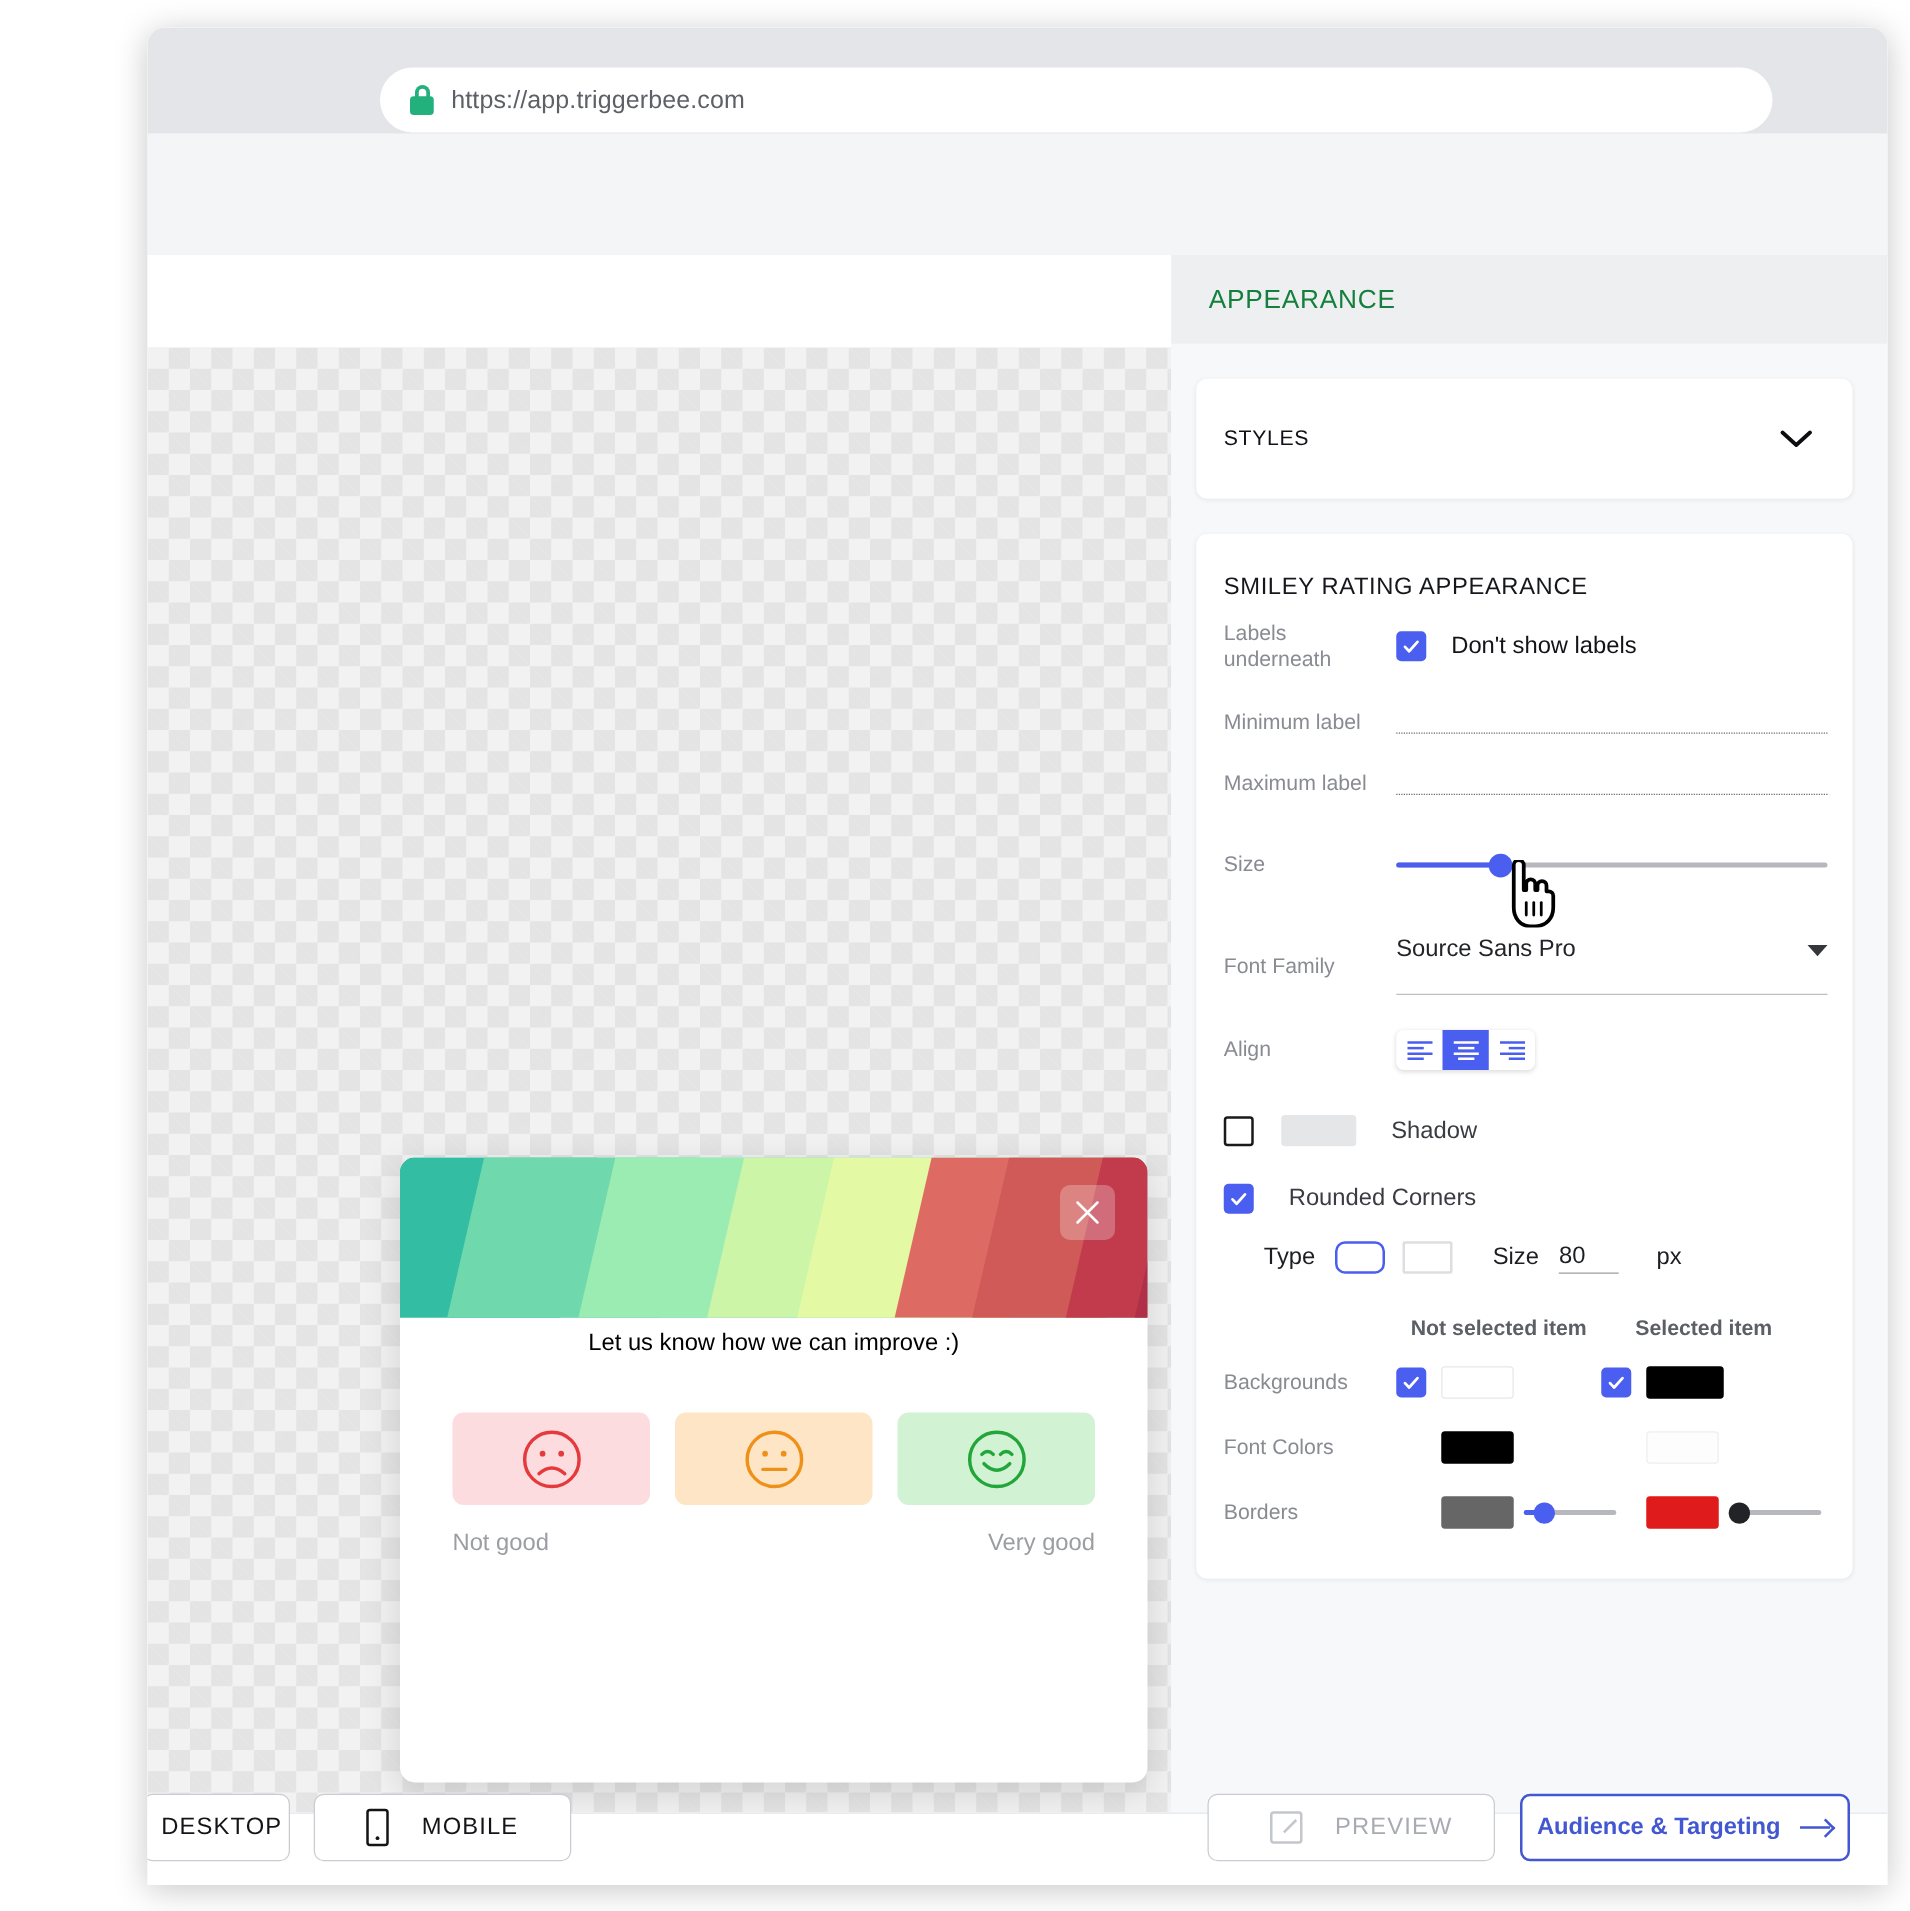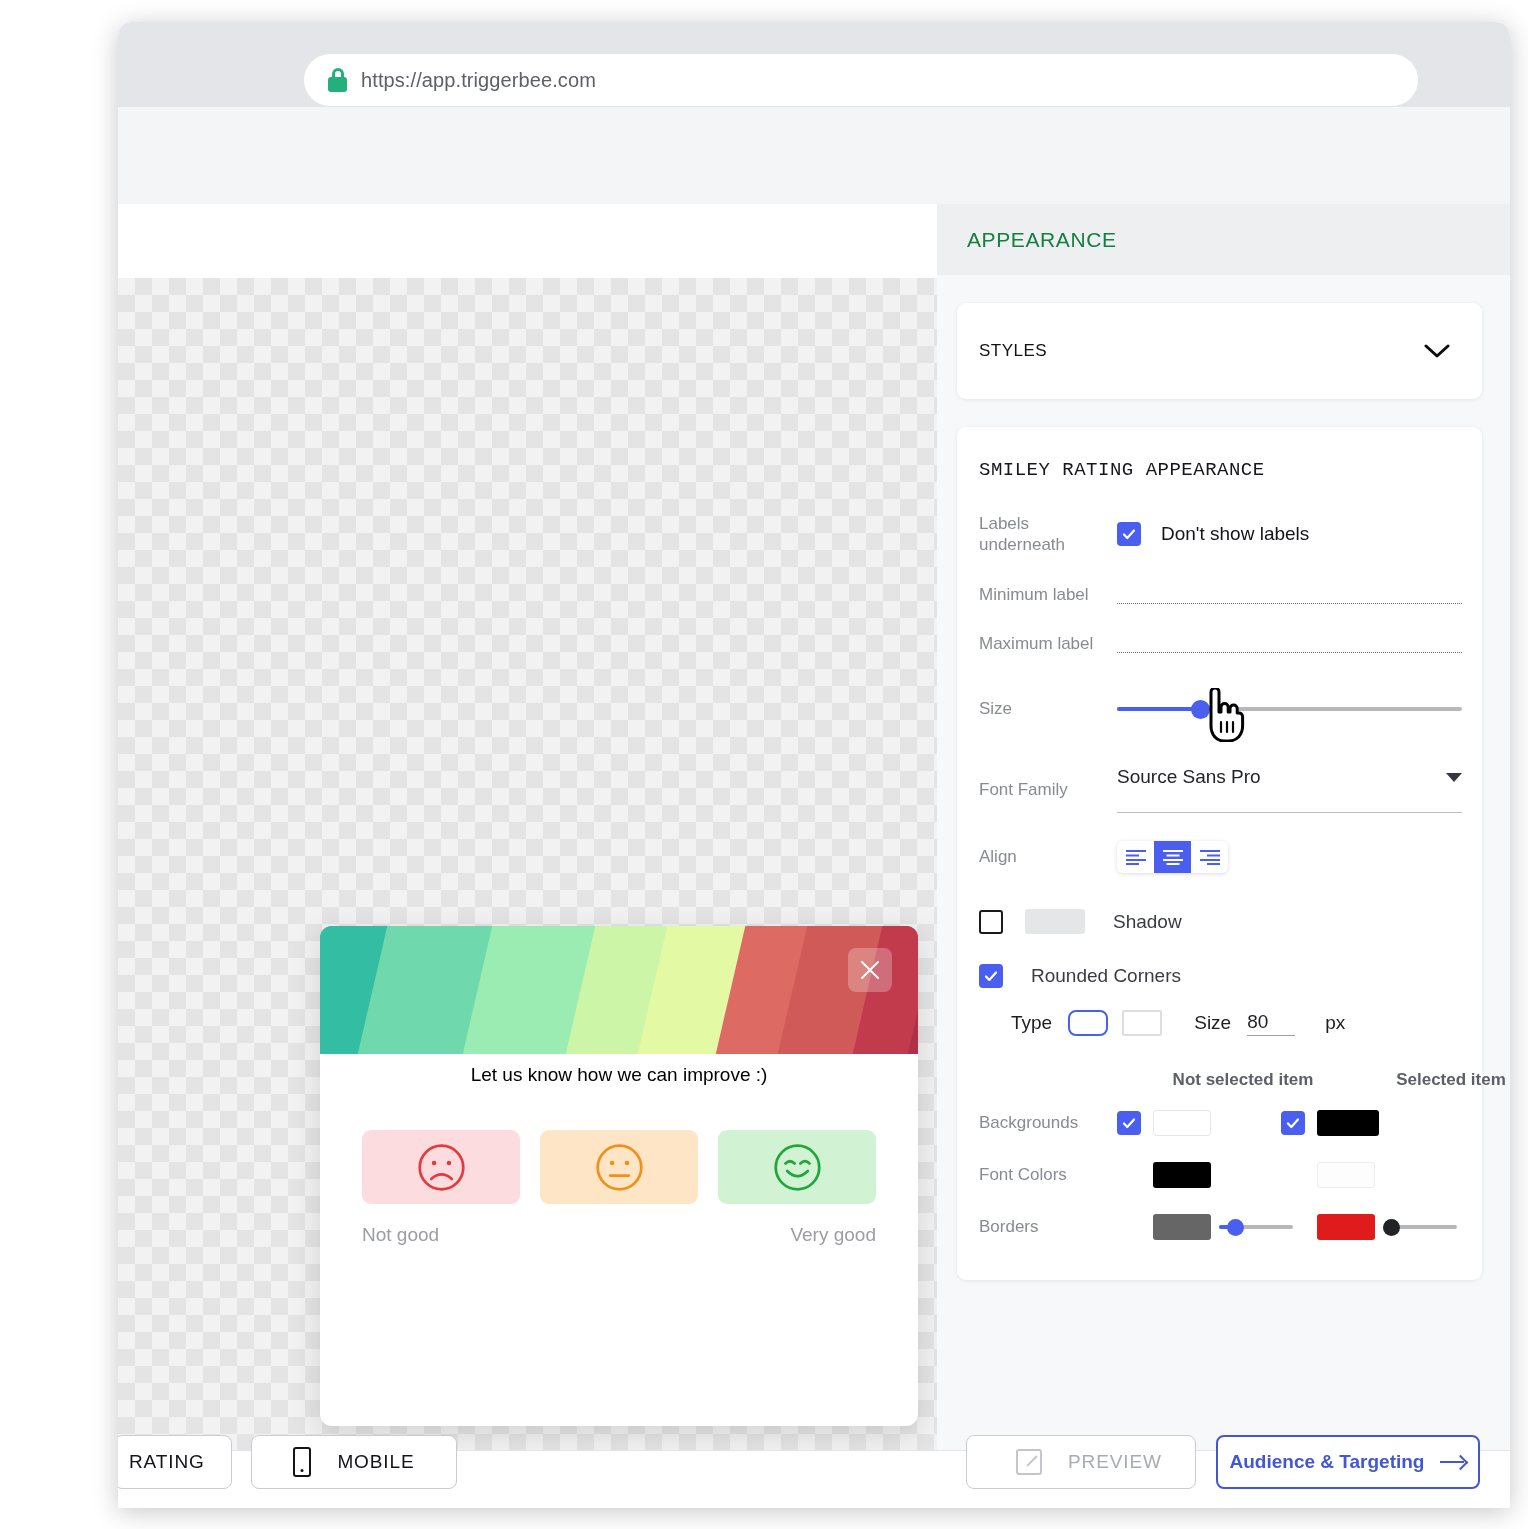--- a/index.html
+++ b/index.html
@@ -117,21 +117,21 @@
     box-shadow:0 1px 4px rgba(0,0,0,.08);
   }
   .card-styles {
     height:96px; display:flex; align-items:center; justify-content:space-between;
     padding:0 32px 0 22px;
   }
   .card-styles .lbl { font-size:17px; letter-spacing:.5px; color:#111217; }
   .chev { width:26px; height:16px; }
 
   .card-smiley { padding:32px 20px 40px 22px; }
-  .sec-title { font-size:19px; letter-spacing:.5px; color:#16171c; margin-bottom:32px;font-family:Liberation Mono, monospace; }
+  .sec-title { font-size:19px; letter-spacing:.5px; color:#16171c; margin-bottom:15px; }
 
   .row { display:flex; align-items:center; margin-bottom:28px; }
   .row-lbl { width:138px; flex:0 0 138px; font-size:17px; color:#888b91; line-height:1.25; }
 
   .cbx {
     width:24px; height:24px; border-radius:4px; flex:0 0 auto;
     display:flex; align-items:center; justify-content:center;
   }
   .cbx.on { background:#4a5ef0; }
   .cbx.off { background:#fff; border:2.5px solid #1a1a1a; border-radius:3px; }
@@ -169,21 +169,21 @@
   .type-lbl { font-size:19px; color:#1d1e22; margin-right:16px; }
   .type-opt1 { width:40px; height:26px; border:2px solid #4a5ef0; border-radius:8px; background:#fff; }
   .type-opt2 { width:40px; height:26px; border:2px solid #dddee1; border-radius:2px; background:#fff; margin-left:14px; }
   .size-lbl { font-size:19px; color:#1d1e22; margin-left:32px; }
   .size-val {
     width:48px; margin-left:16px; font-size:19px; color:#1d1e22;
     border-bottom:1.4px solid #9b9da2; padding-bottom:2px; text-align:left;
   }
   .px-lbl { font-size:19px; color:#1d1e22; margin-left:30px; }
 
-  .col-head { display:flex; margin-bottom:20px;gap:44px; }
+  .col-head { display:flex; margin-bottom:20px; }
   .col-head .spacer { width:138px; flex:0 0 138px; }
   .col-head .c { font-size:17px; color:#5c5f65; font-weight:bold; }
   .c-notsel { width:164px; flex:0 0 164px; text-align:center; }
   .c-sel { width:164px; flex:0 0 164px; text-align:center; }
 
   .colcell { width:164px; flex:0 0 164px; display:flex; align-items:center; gap:12px; }
 
   
   .bottombar {
     position:absolute; left:0; bottom:0; width:100%; height:58px;
@@ -455,21 +455,21 @@
                 <span class="knob" style="left:0;width:17px;height:17px;"></span>
               </span>
             </div>
           </div>
 
         </div>
       </div>
 
       <div class="bottombar">
         <div class="btn btn-desktop">
-          <span>RATING</span>
+          <span>DESKTOP</span>
         </div>
         <div class="btn btn-mobile">
           <span class="phone-icon"></span>
           <span>MOBILE</span>
         </div>
         <div class="btn btn-preview">
           <span class="ext-icon"></span>
           <span>PREVIEW</span>
         </div>
         <div class="btn btn-audience">

